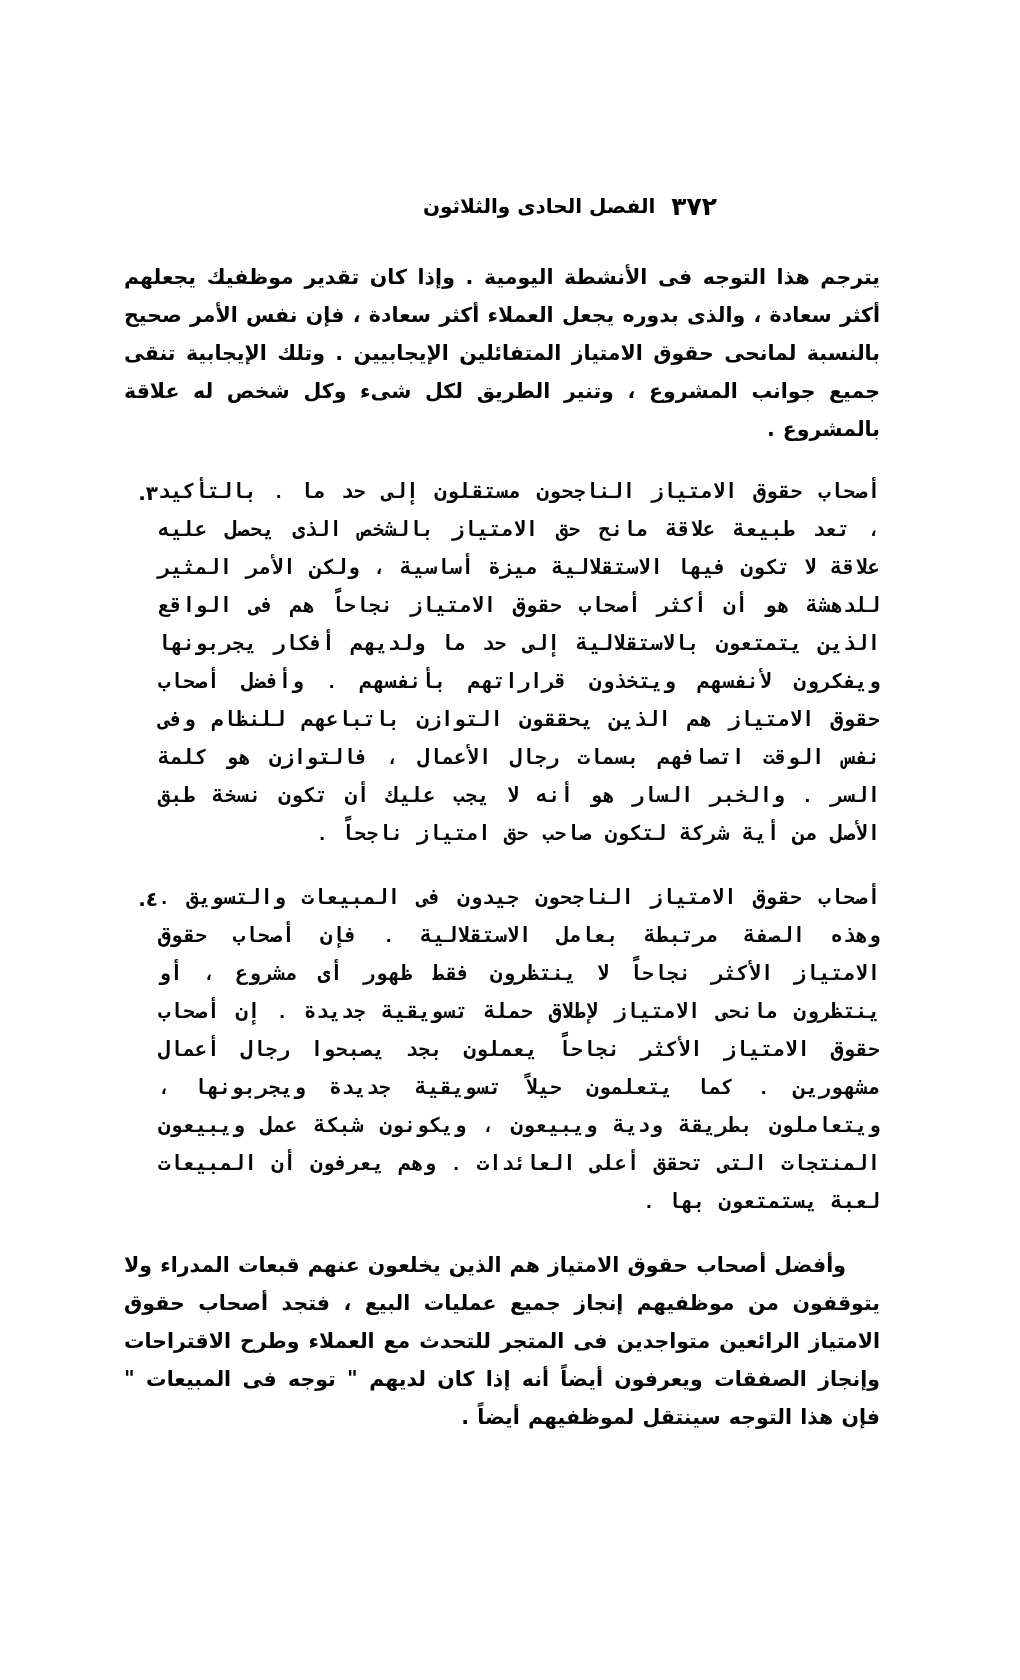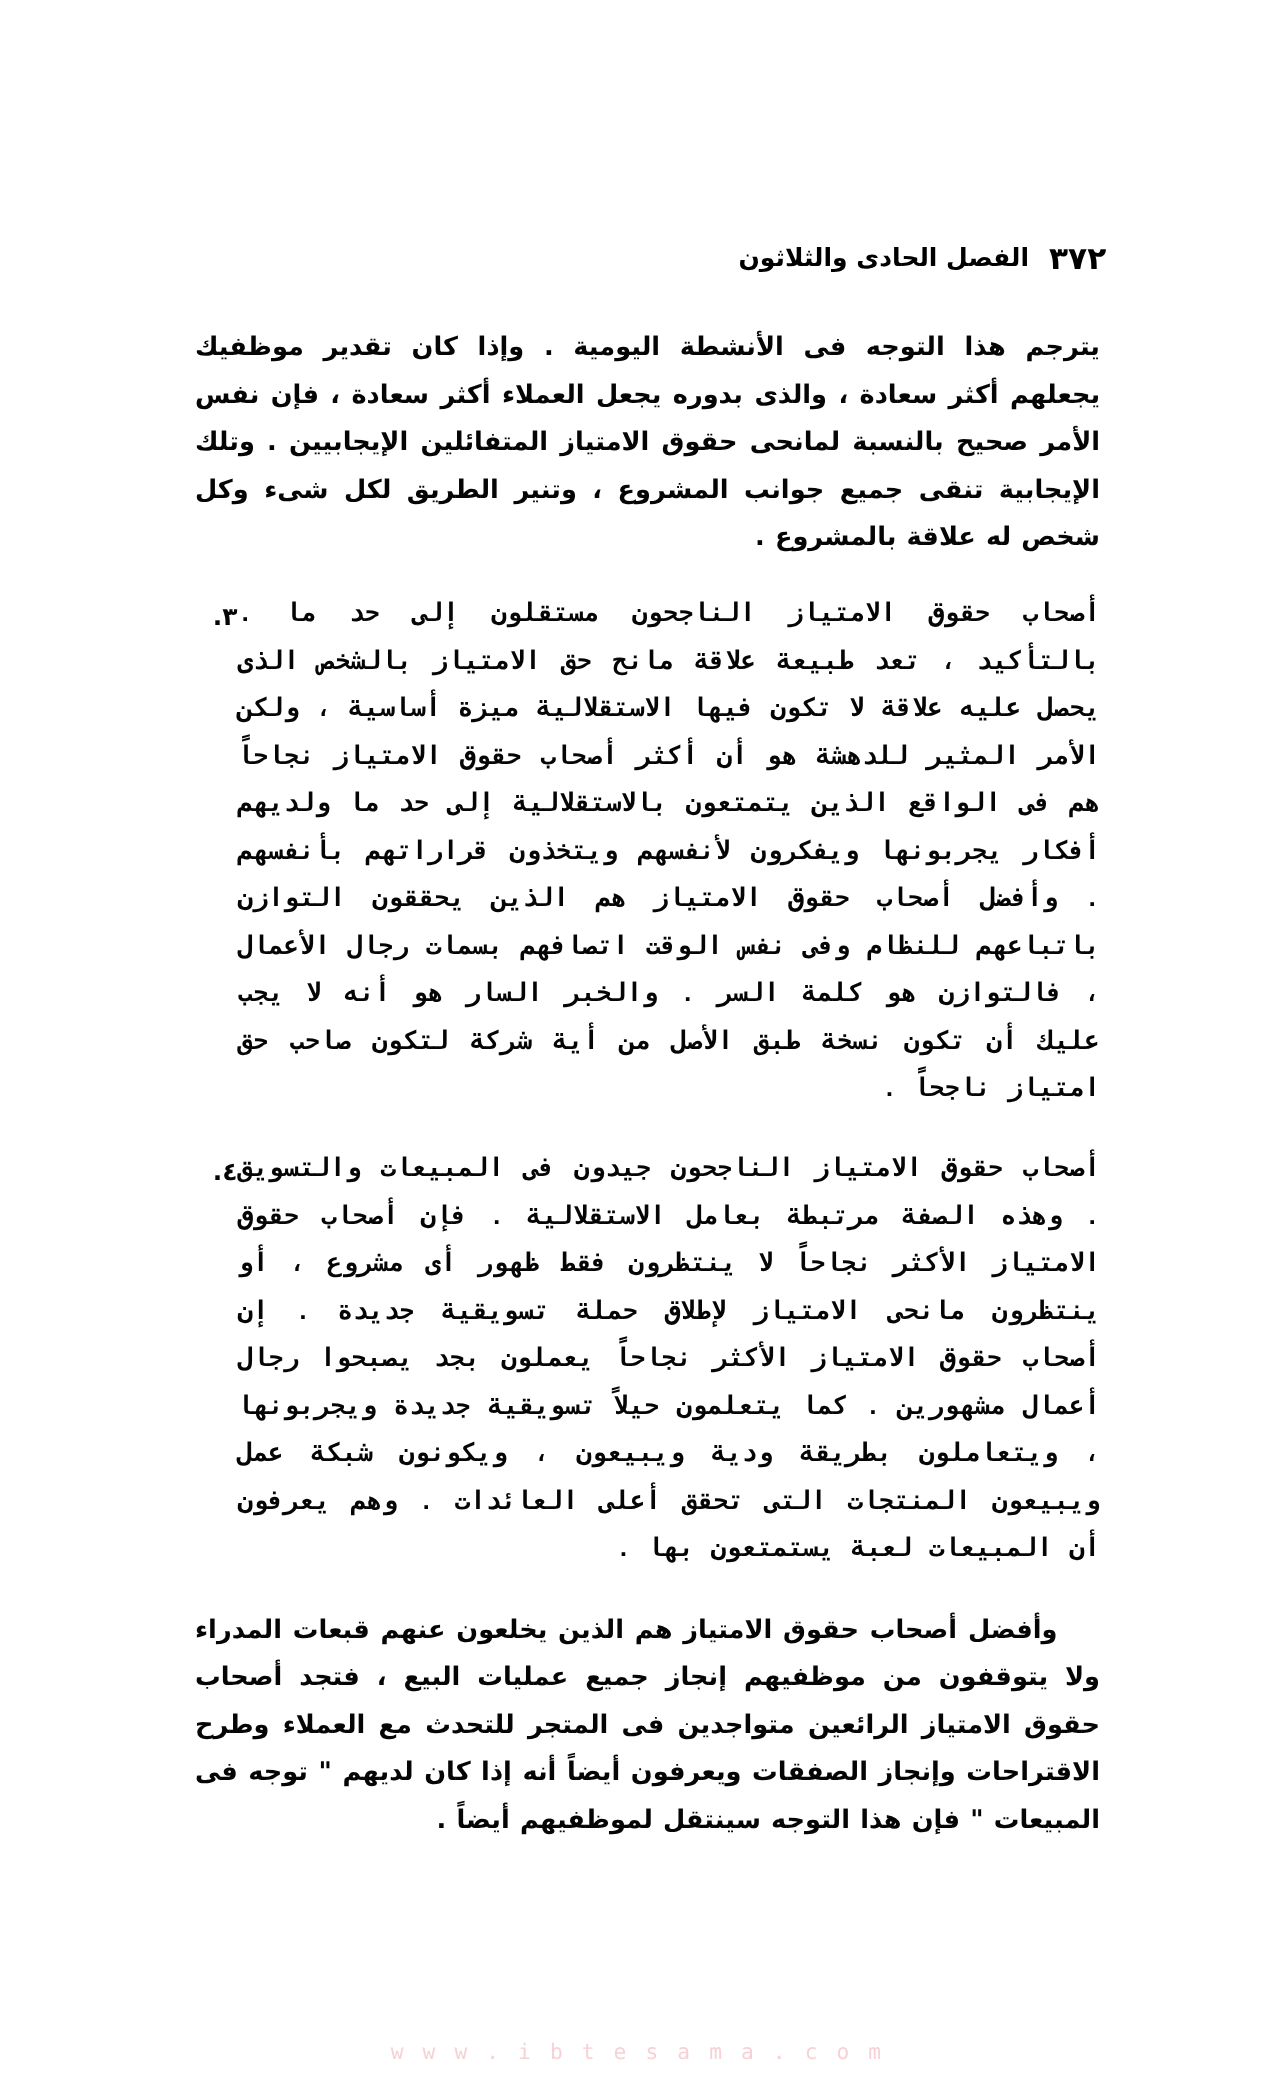--- a/index.html
+++ b/index.html
@@ -23,21 +23,21 @@
   
   .running-head {
     position: absolute;
     top: 186px;
     left: 135px;
     right: 135px;
     height: 40px;
     display: flex;
     flex-direction: row-reverse;
     align-items: center;
-    justify-content: flex-end;
+    justify-content: center;
     direction: rtl;
   }
   .page-number {
     font-family: "DejaVu Sans", sans-serif;
     font-size: 25px;
     font-weight: 700;
     color: #000000;
     letter-spacing: 1px;
     white-space: nowrap;
     margin-left: 16px;
@@ -50,21 +50,21 @@
     white-space: nowrap;
     margin-right: 0;
     margin-left: 120px;
   }
 
   
   .body-block {
     position: absolute;
     top: 258px;
     right: 140px;
-    left: 156px;
+    left: 124px;
     direction: rtl;
     text-align: justify;
     text-align-last: justify;
   }
 
   .para {
     font-family: "DejaVu Sans", sans-serif;
     font-size: 20.5px;
     font-weight: 700;
     line-height: 38px;
@@ -158,15 +158,14 @@
       <div class="list-body">أصحاب حقوق الامتياز الناجحون جيدون فى المبيعات والتسويق . وهذه الصفة مرتبطة بعامل الاستقلالية . فإن أصحاب حقوق الامتياز الأكثر نجاحاً لا ينتظرون فقط ظهور أى مشروع ، أو ينتظرون مانحى الامتياز لإطلاق حملة تسويقية جديدة . إن أصحاب حقوق الامتياز الأكثر نجاحاً يعملون بجد يصبحوا رجال أعمال مشهورين . كما يتعلمون حيلاً تسويقية جديدة ويجربونها ، ويتعاملون بطريقة ودية ويبيعون ، ويكونون شبكة عمل ويبيعون المنتجات التى تحقق أعلى العائدات . وهم يعرفون أن المبيعات لعبة يستمتعون بها .</div>
       <div class="list-marker">٤.</div>
     </div>
 
     <div class="spacer-md"></div>
 
     <p class="para para-indent">وأفضل أصحاب حقوق الامتياز هم الذين يخلعون عنهم قبعات المدراء ولا يتوقفون من موظفيهم إنجاز جميع عمليات البيع ، فتجد أصحاب حقوق الامتياز الرائعين متواجدين فى المتجر للتحدث مع العملاء وطرح الاقتراحات وإنجاز الصفقات ويعرفون أيضاً أنه إذا كان لديهم " توجه فى المبيعات " فإن هذا التوجه سينتقل لموظفيهم أيضاً .</p>
 
   </div>
 
-  <div class="watermark">w w w . i b t e s a m a . c o m</div>
 
 </div>
 
 </body></html>

